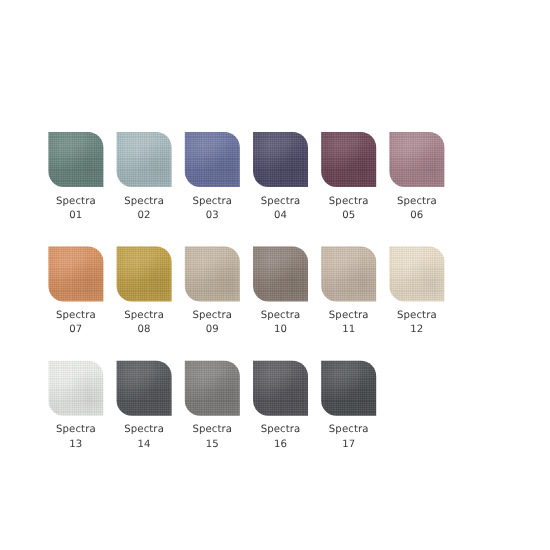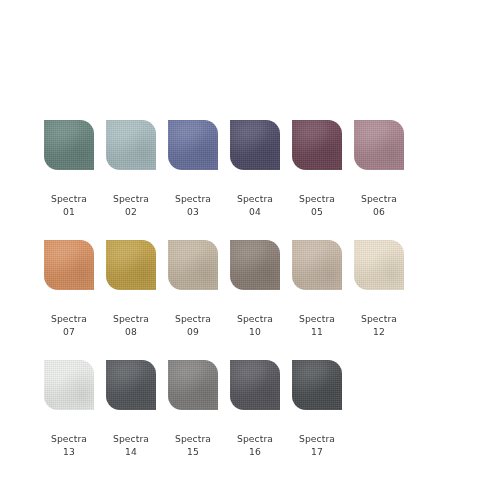--- a/index.html
+++ b/index.html
@@ -33,21 +33,20 @@
     column-gap: 12px;
     row-gap: 0px;
   }
 
   .swatch-cell {
     width: 50px;
     margin-bottom: 22px;
     display: flex;
     flex-direction: column;
     align-items: center;
-    gap: 16px;
   }
 
   .swatch-chip {
     position: relative;
     width: 50px;
     height: 50px;
     border-radius: 0 14px 0 14px;
     overflow: hidden;
     flex: none;
   }

